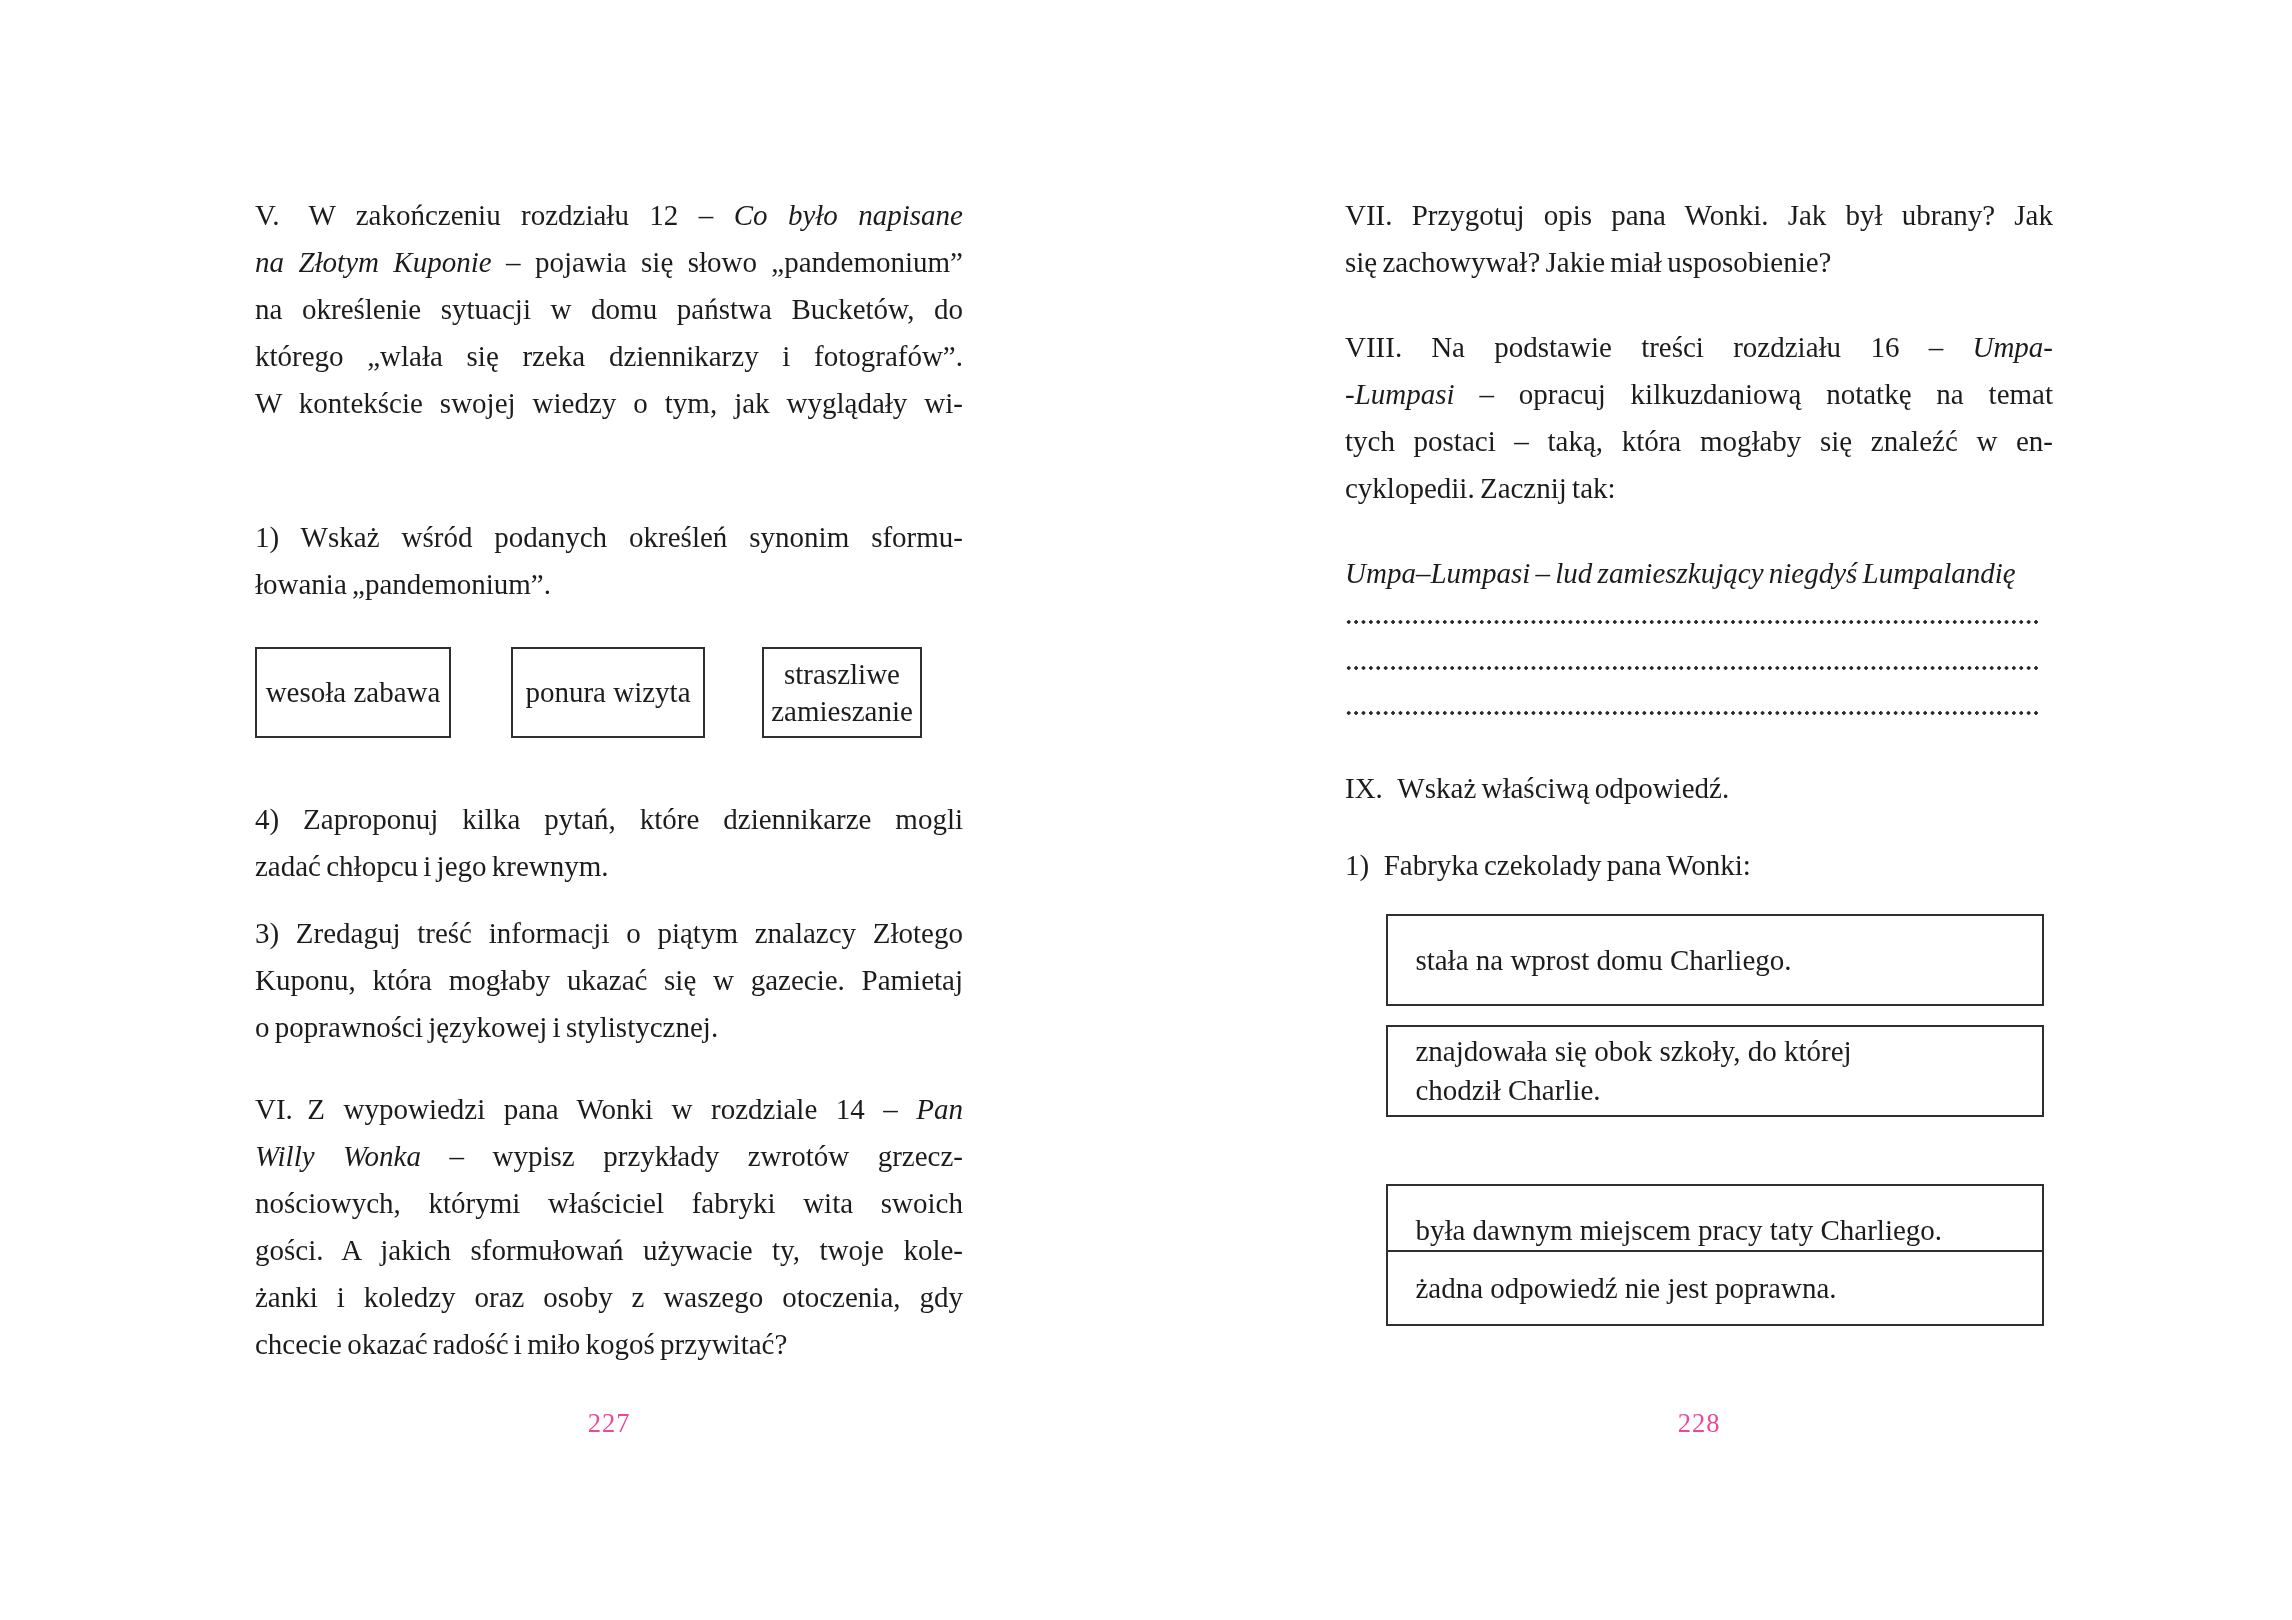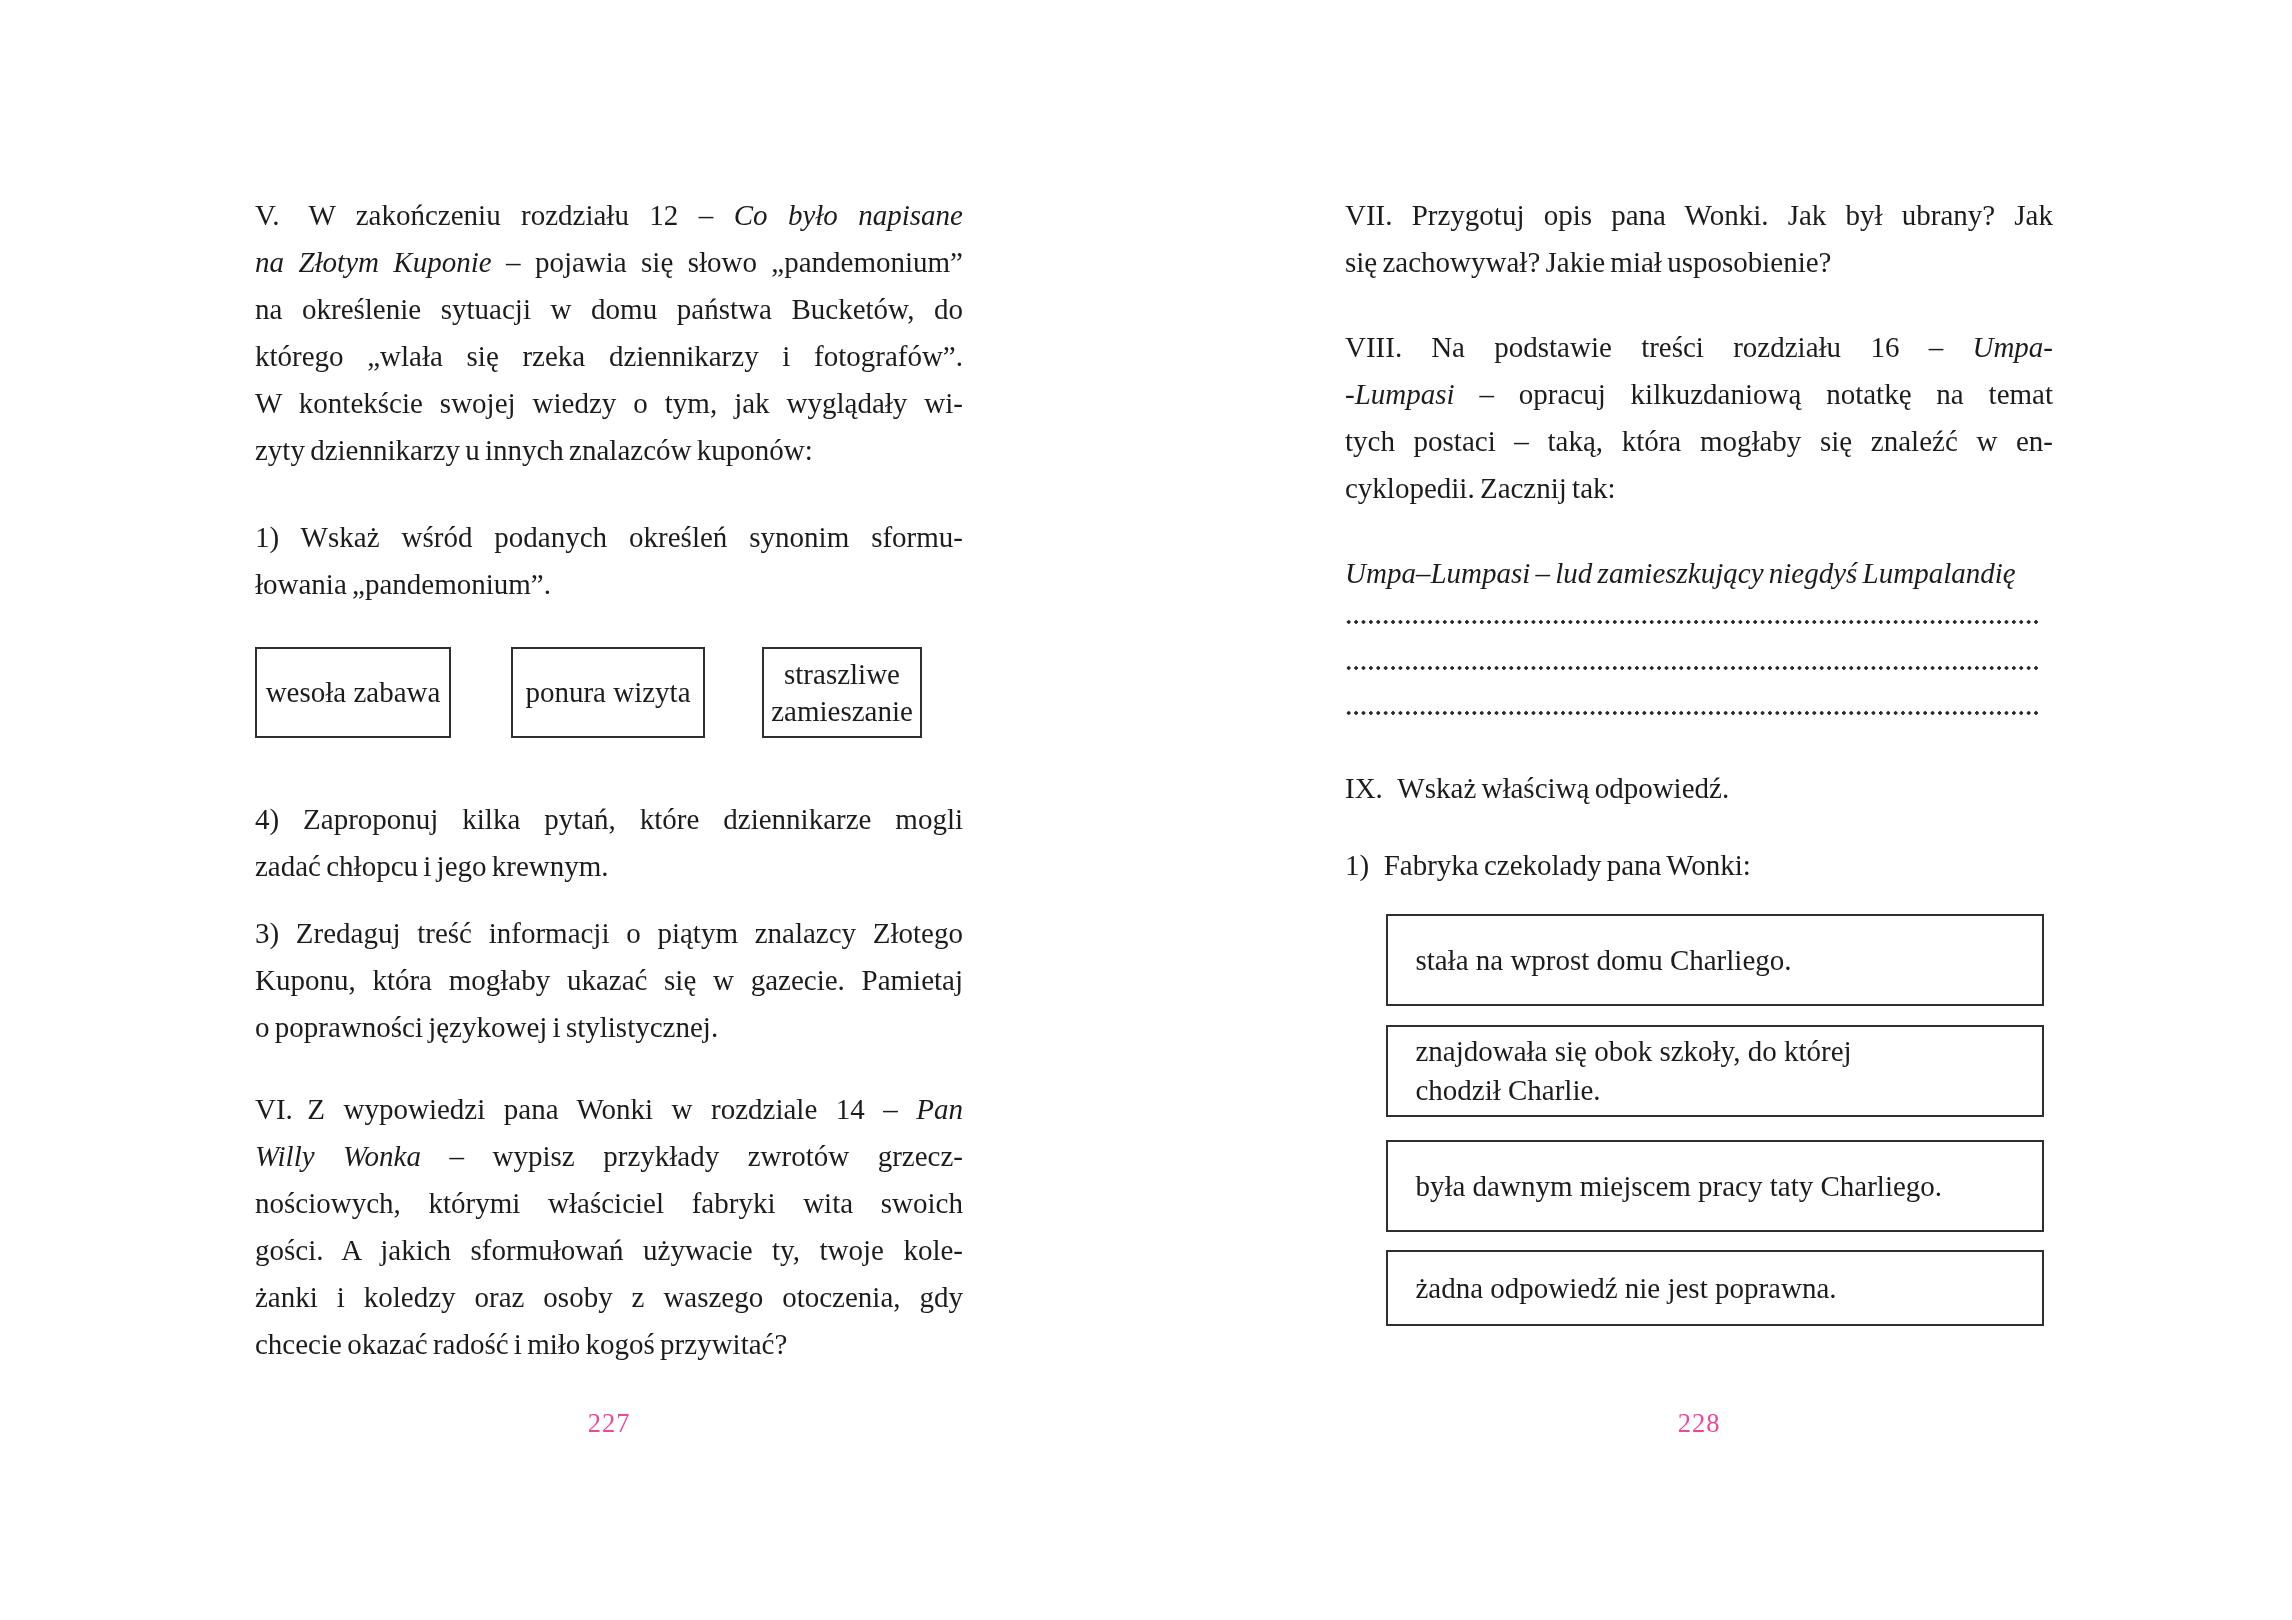--- a/index.html
+++ b/index.html
@@ -95,21 +95,20 @@
 <body>
 
 <div id="page">
 
   <div class="block" style="left:255px; top:192px;">
       <div class="line"><span>V.  W zakończeniu rozdziału 12 – </span><span class="it">Co było napisane</span></div>
       <div class="line"><span class="it">na Złotym Kuponie</span><span> – pojawia się słowo „pandemonium”</span></div>
       <div class="line"><span>na określenie sytuacji w domu państwa Bucketów, do</span></div>
       <div class="line"><span>którego „wlała się rzeka dziennikarzy i fotografów”.</span></div>
       <div class="line"><span>W kontekście swojej wiedzy o tym, jak wyglądały wi-</span></div>
-      <div class="line last"><span>zyty dziennikarzy u innych znalazców kuponów:</span></div>
     </div>
 
   <div class="block" style="left:255px; top:514px;">
       <div class="line"><span>1) Wskaż wśród podanych określeń synonim sformu-</span></div>
       <div class="line last"><span>łowania „pandemonium”.</span></div>
     </div>
 
   <div class="optrow" style="left:255px; top:647px; width:708px;">
     <div class="optbox" style="left:0px; width:196px;">
       <span>wesoła zabawa</span>
@@ -176,21 +175,21 @@
 
   <div class="abox" style="top:914px; height:92px;">
       <div class="line">stała na wprost domu Charliego.</div>
     </div>
 
   <div class="abox" style="top:1025px; height:92px;">
       <div class="line">znajdowała się obok szkoły, do której</div>
       <div class="line">chodził Charlie.</div>
     </div>
 
-  <div class="abox" style="top:1140px; height:92px;">
+  <div class="abox" style="top:1184px; height:92px;">
       <div class="line">była dawnym miejscem pracy taty Charliego.</div>
     </div>
 
   <div class="abox" style="top:1250px; height:76px;">
       <div class="line">żadna odpowiedź nie jest poprawna.</div>
     </div>
 
   <div class="pagenum" style="left:1345px; top:1409px;">228</div>
 
 </div>

